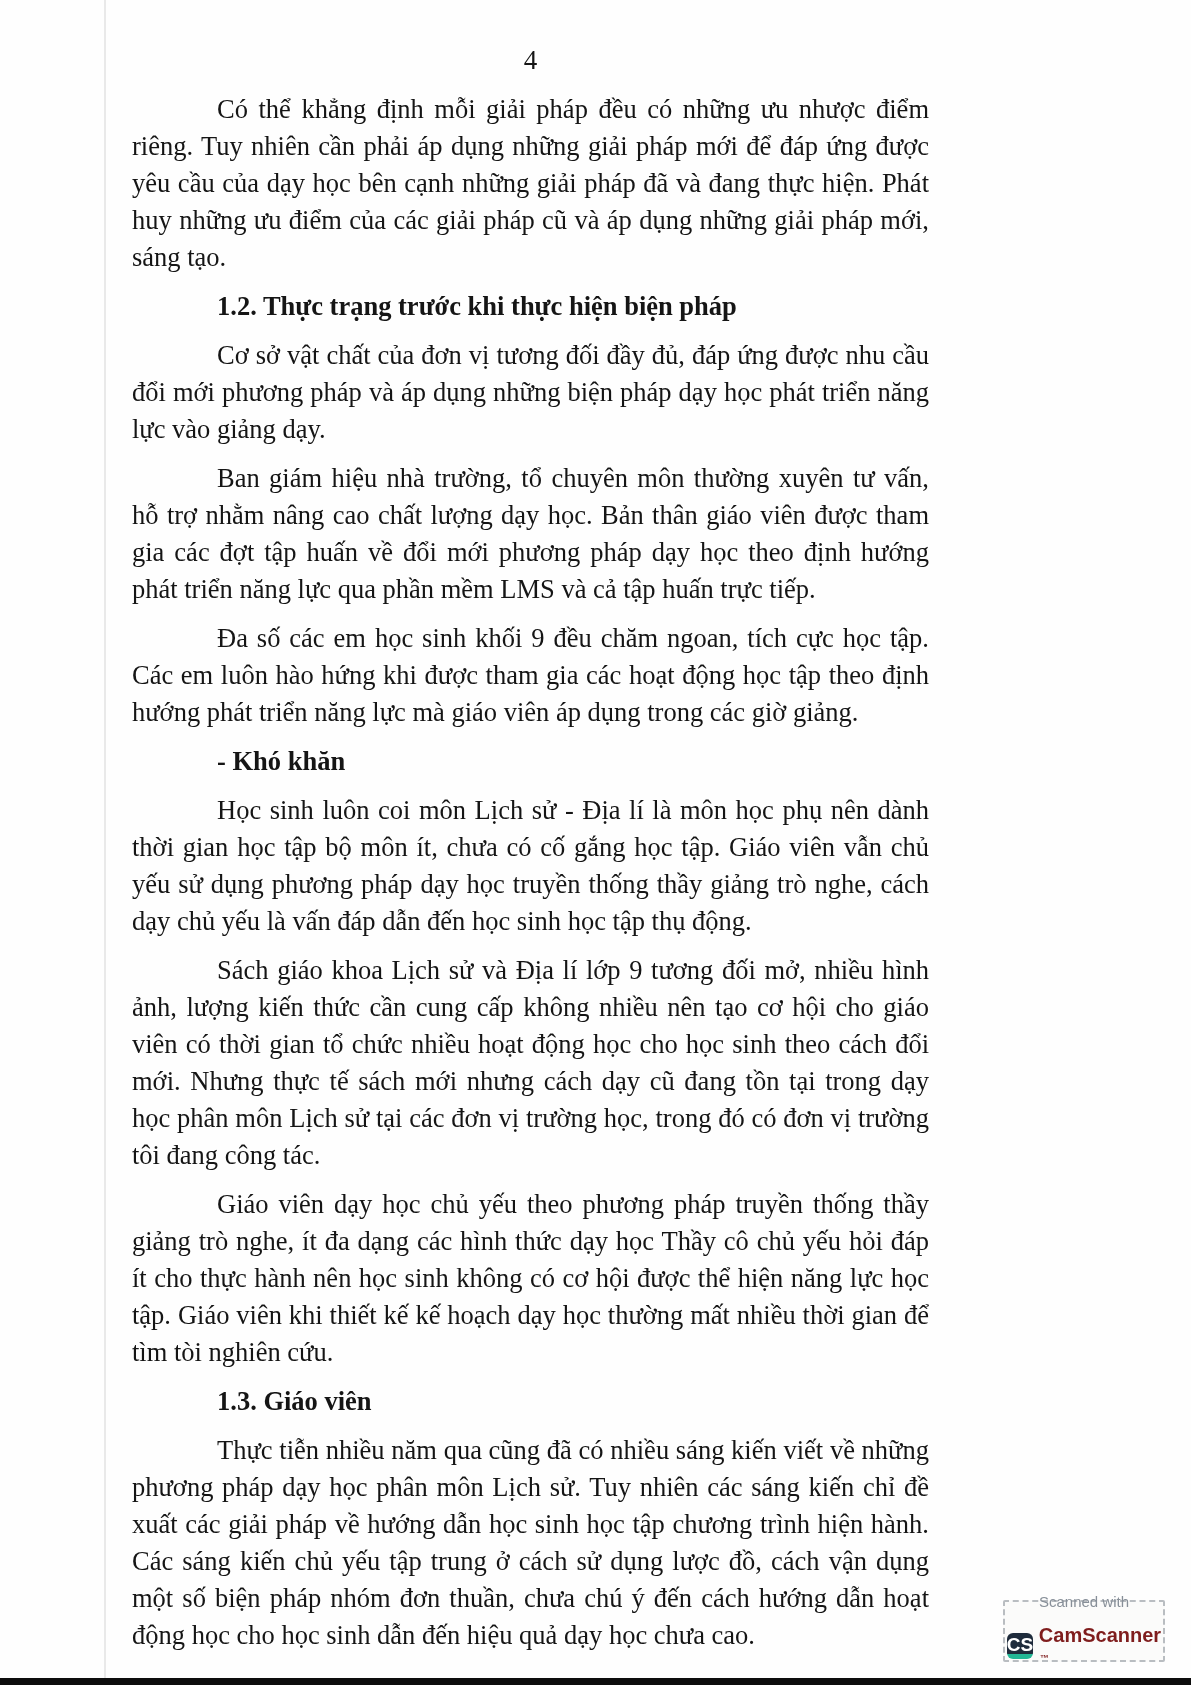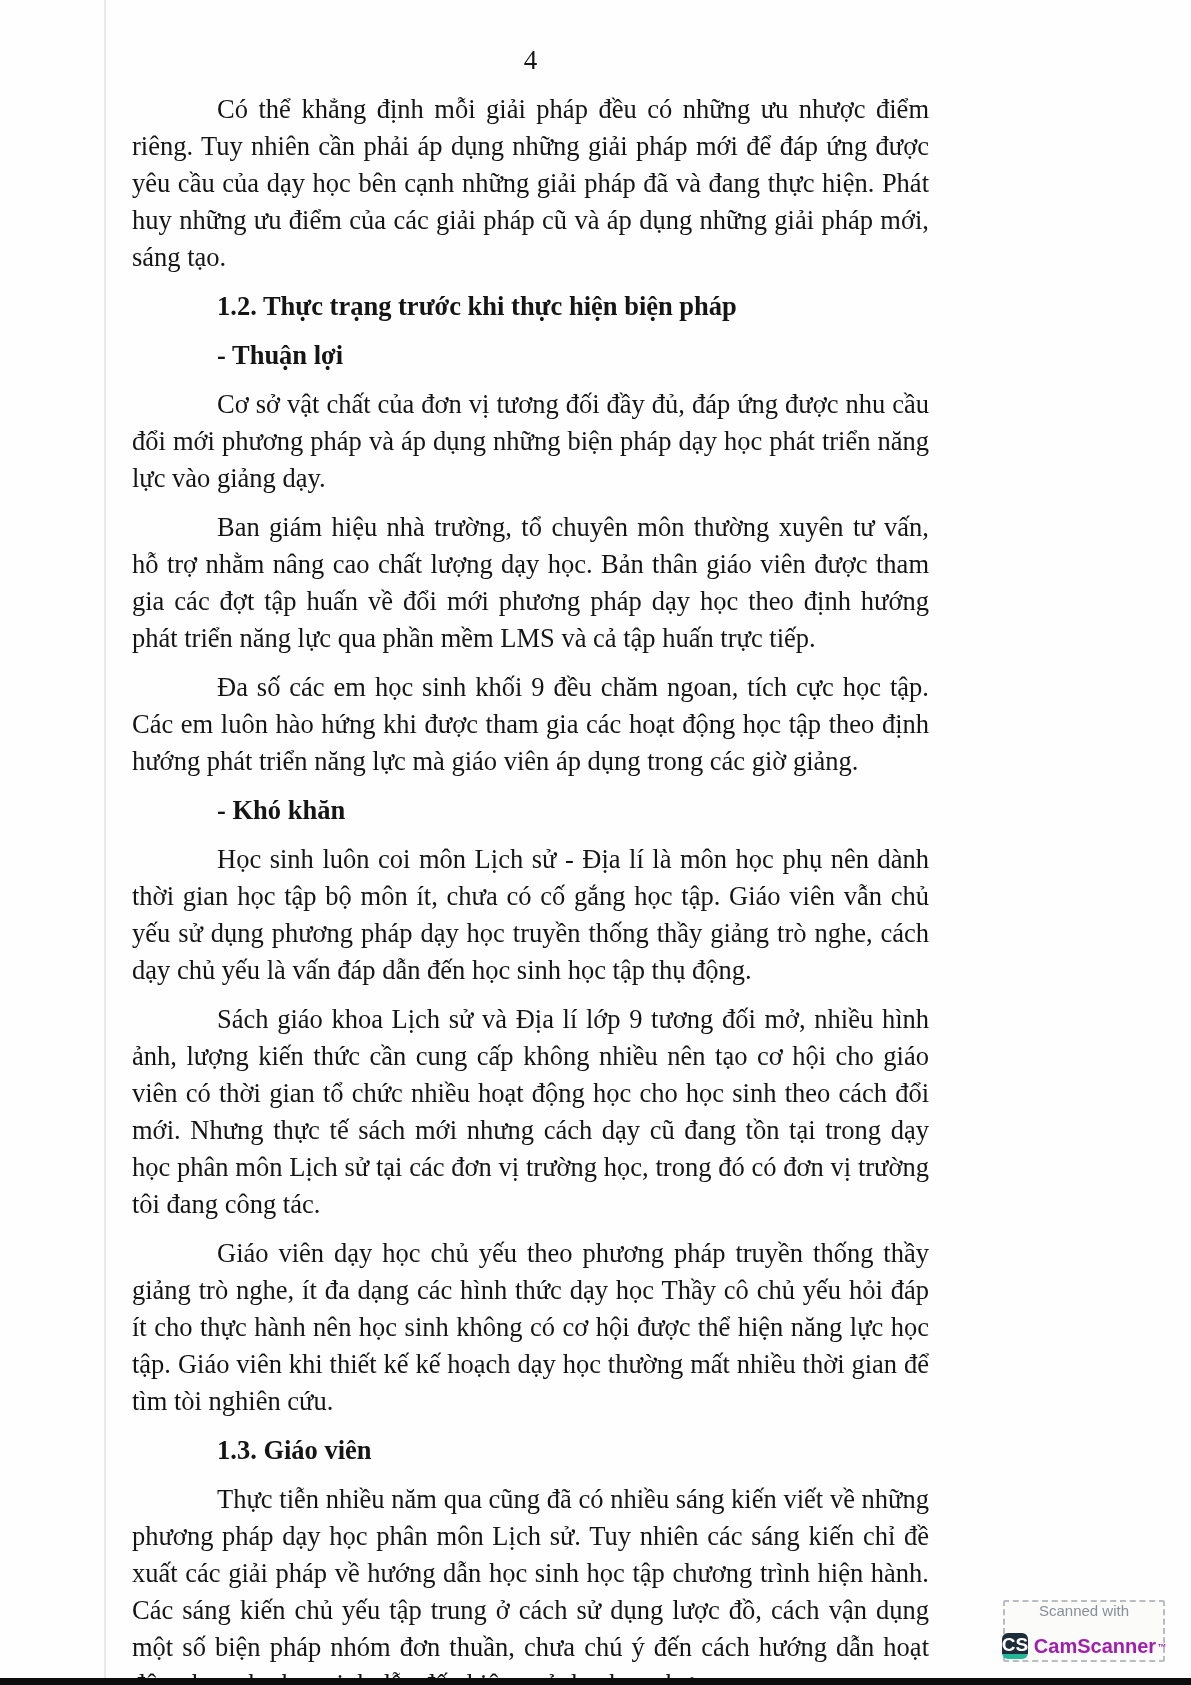--- a/index.html
+++ b/index.html
@@ -86,26 +86,27 @@
     color: #ffffff;
     font-weight: bold;
     font-size: 19px;
     display: flex;
     align-items: center;
     justify-content: center;
     padding-bottom: 3px;
     box-sizing: border-box;
   }
   .brand {
-    color: #a21caf;
+    color: #7f1d1d;
     font-weight: bold;
     font-size: 20px;
     line-height: 22px;
     display: flex;
     align-items: flex-start;
+    flex-direction: column;
   }
   .tm {
     font-size: 9px;
     font-weight: bold;
     margin-top: 1px;
     margin-left: 1px;
   }
   .bottom-bar {
     position: absolute;
     left: 0;
@@ -118,21 +119,20 @@
 </head>
 <body>
 
 <div class="page">
   <div class="edge-line"></div>
 
   <div class="content">
     <div class="page-number">4</div>
     <p class="para">Có thể khẳng định mỗi giải pháp đều có những ưu nhược điểm riêng. Tuy nhiên cần phải áp dụng những giải pháp mới để đáp ứng được yêu cầu của dạy học bên cạnh những giải pháp đã và đang thực hiện. Phát huy những ưu điểm của các giải pháp cũ và áp dụng những giải pháp mới, sáng tạo.</p>
     <p class="heading">1.2. Thực trạng trước khi thực hiện biện pháp</p>
-    <p class="heading">- Thuận lợi</p>
     <p class="para">Cơ sở vật chất của đơn vị tương đối đầy đủ, đáp ứng được nhu cầu đổi mới phương pháp và áp dụng những biện pháp dạy học phát triển năng lực vào giảng dạy.</p>
     <p class="para">Ban giám hiệu nhà trường, tổ chuyên môn thường xuyên tư vấn, hỗ trợ nhằm nâng cao chất lượng dạy học. Bản thân giáo viên được tham gia các đợt tập huấn về đổi mới phương pháp dạy học theo định hướng phát triển năng lực qua phần mềm LMS và cả tập huấn trực tiếp.</p>
     <p class="para">Đa số các em học sinh khối 9 đều chăm ngoan, tích cực học tập. Các em luôn hào hứng khi được tham gia các hoạt động học tập theo định hướng phát triển năng lực mà giáo viên áp dụng trong các giờ giảng.</p>
     <p class="heading">- Khó khăn</p>
     <p class="para">Học sinh luôn coi môn Lịch sử - Địa lí là môn học phụ nên dành thời gian học tập bộ môn ít, chưa có cố gắng học tập. Giáo viên vẫn chủ yếu sử dụng phương pháp dạy học truyền thống thầy giảng trò nghe, cách dạy chủ yếu là vấn đáp dẫn đến học sinh học tập thụ động.</p>
     <p class="para">Sách giáo khoa Lịch sử và Địa lí lớp 9 tương đối mở, nhiều hình ảnh, lượng kiến thức cần cung cấp không nhiều nên tạo cơ hội cho giáo viên có thời gian tổ chức nhiều hoạt động học cho học sinh theo cách đổi mới. Nhưng thực tế sách mới nhưng cách dạy cũ đang tồn tại trong dạy học phân môn Lịch sử tại các đơn vị trường học, trong đó có đơn vị trường tôi đang công tác.</p>
     <p class="para">Giáo viên dạy học chủ yếu theo phương pháp truyền thống thầy giảng trò nghe, ít đa dạng các hình thức dạy học Thầy cô chủ yếu hỏi đáp ít cho thực hành nên học sinh không có cơ hội được thể hiện năng lực học tập. Giáo viên khi thiết kế kế hoạch dạy học thường mất nhiều thời gian để tìm tòi nghiên cứu.</p>
     <p class="heading">1.3. Giáo viên</p>
     <p class="para">Thực tiễn nhiều năm qua cũng đã có nhiều sáng kiến viết về những phương pháp dạy học phân môn Lịch sử. Tuy nhiên các sáng kiến chỉ đề xuất các giải pháp về hướng dẫn học sinh học tập chương trình hiện hành. Các sáng kiến chủ yếu tập trung ở cách sử dụng lược đồ, cách vận dụng một số biện pháp nhóm đơn thuần, chưa chú ý đến cách hướng dẫn hoạt động học cho học sinh dẫn đến hiệu quả dạy học chưa cao.</p>
   </div>

